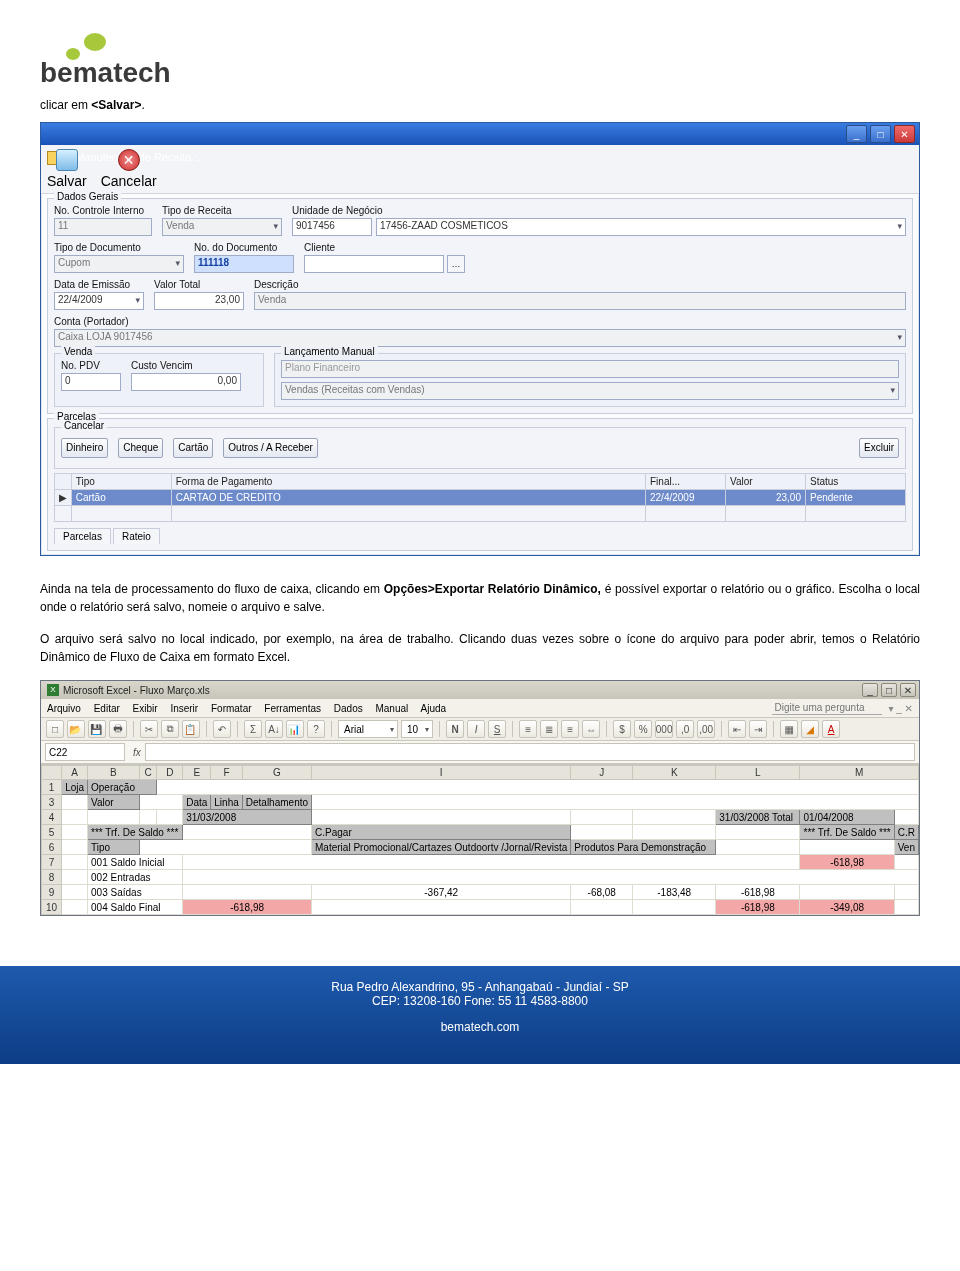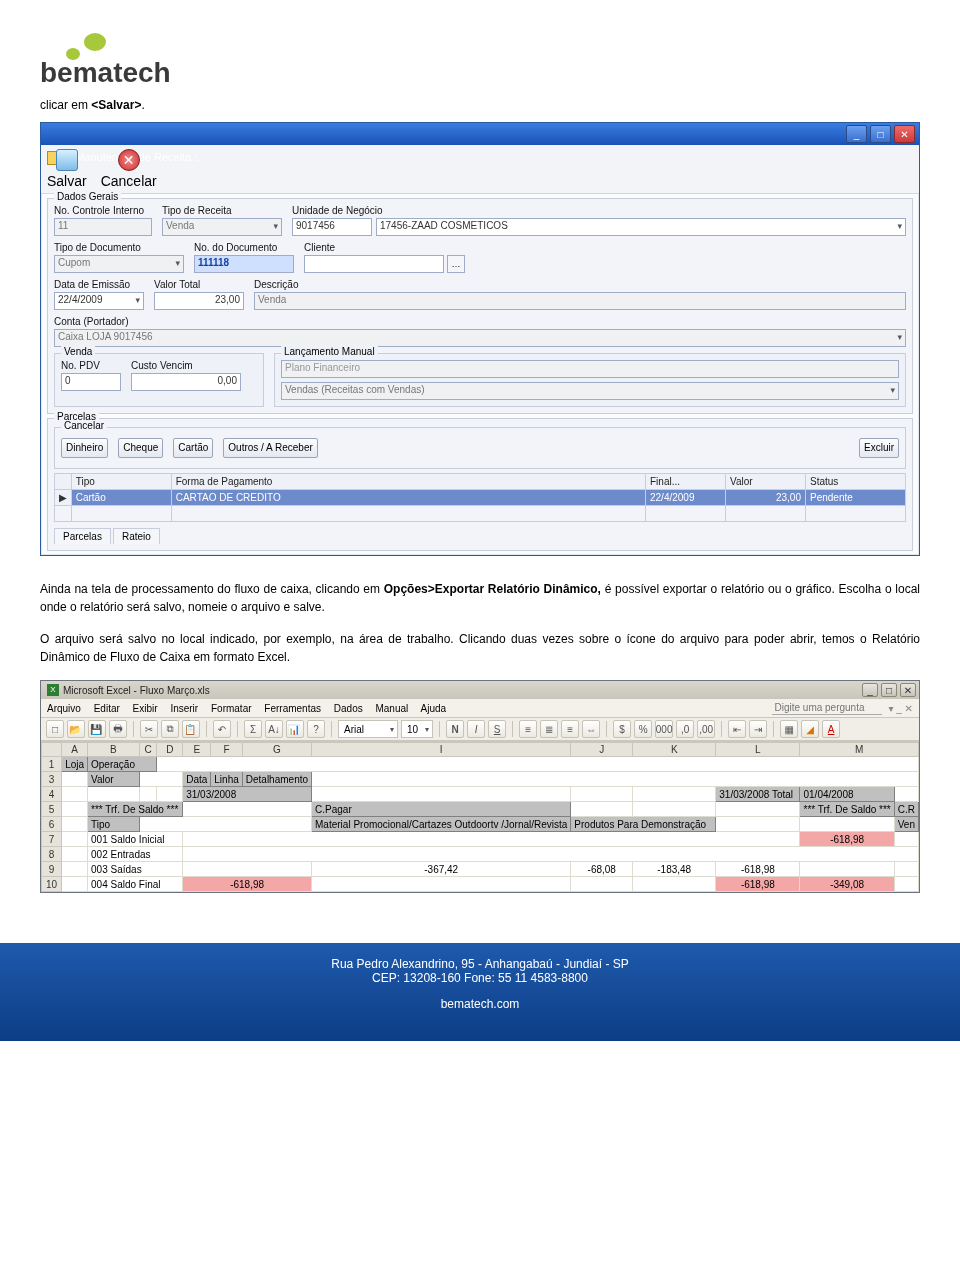--- a/index.html
+++ b/index.html
@@ -349,20 +349,25 @@
       <span class="tbico">⇤</span>
       <span class="tbico">⇥</span>
       <span class="sep"></span>
       <span class="tbico">▦</span>
       <span class="tbico" style="color:#d97706">◢</span>
       <span class="tbico" style="color:#cc0000">
           <u>A</u>
         </span>
     </div>
 
+    <div class="cellref">
+      <span class="namebox">C22</span>
+      <span class="fxlab">fx</span>
+      <span class="fxbar"></span>
+    </div>
 
     <div class="sheet">
       <table class="cells">
         <tbody>
             <tr>
           <th></th>
           <th class="colA">A</th>
           <th class="colB">B</th>
           <th class="colC">C</th>
           <th class="colD">D</th>

